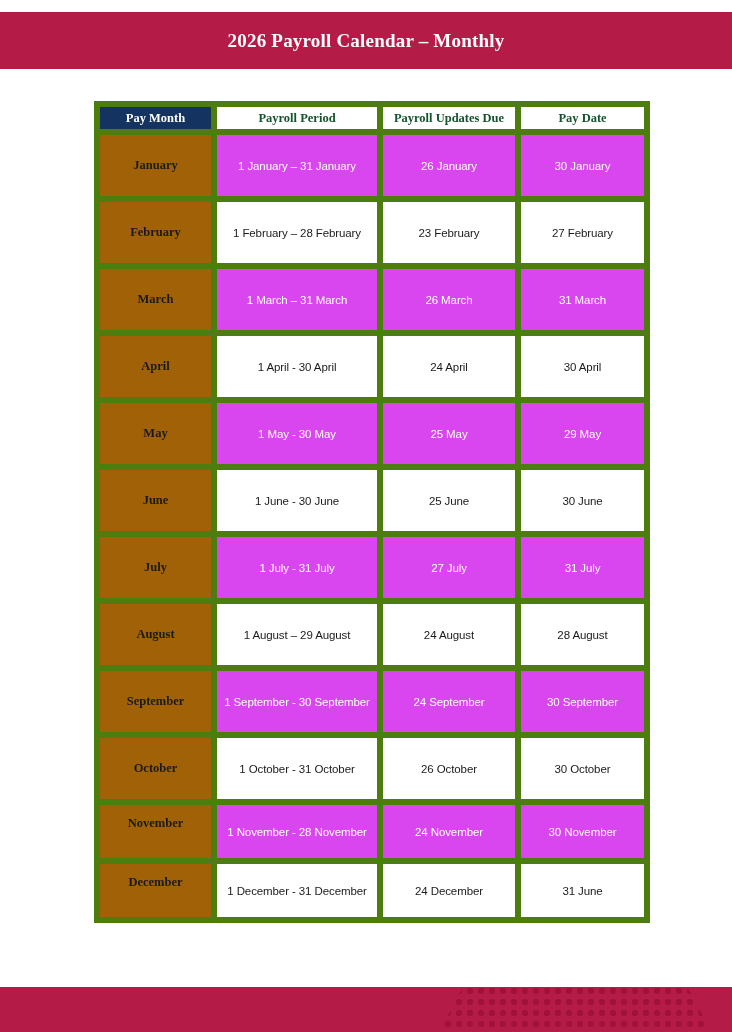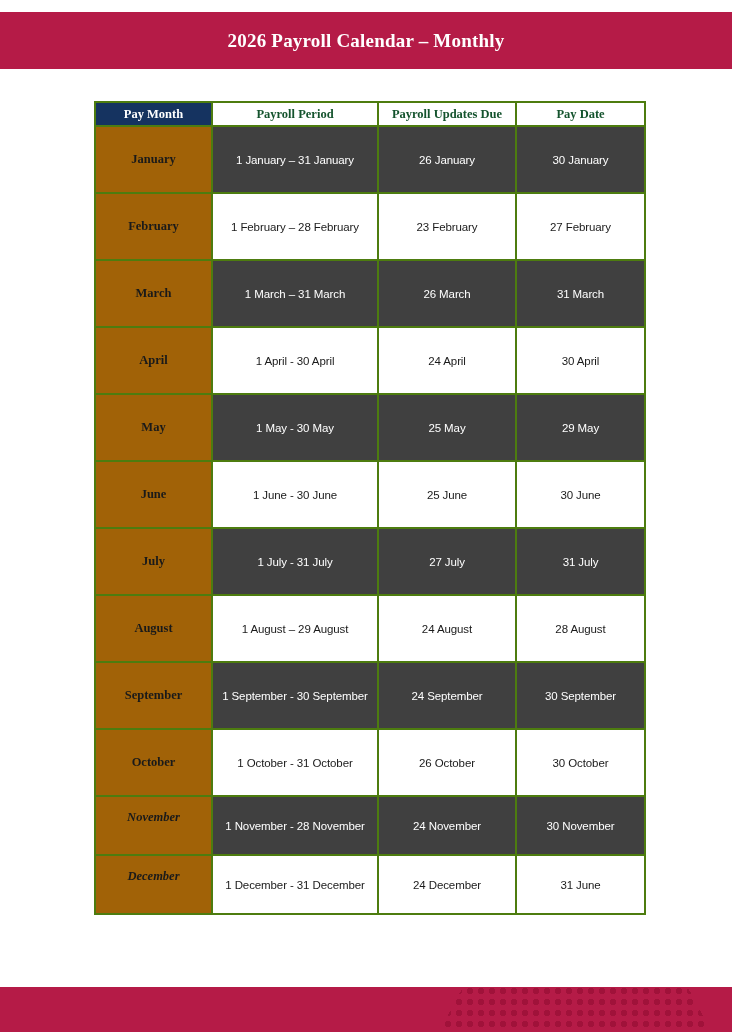--- a/index.html
+++ b/index.html
@@ -43,21 +43,21 @@
     top: 101px;
     width: 550px;
   }
   table.payroll-table {
     border-collapse: collapse;
     width: 550px;
     table-layout: fixed;
   }
   table.payroll-table td,
   table.payroll-table th {
-    border: 2px solid #4d7c0f;
+    border: 6px solid #4d7c0f;
     padding: 0;
     text-align: center;
     vertical-align: middle;
   }
 
   
   col.c-month  { width: 117px; }
   col.c-period { width: 166px; }
   col.c-due    { width: 138px; }
   col.c-pay    { width: 129px; }
@@ -88,31 +88,30 @@
     background: #a16207;
     color: #1a1a1a;
     font-family: "Liberation Serif", serif;
     font-weight: bold;
     font-size: 12.5px;
     white-space: nowrap;
   }
   td.month-cell.align-high {
     vertical-align: middle;
     padding-bottom: 16px;
-    font-style: italic;
   }
 
   td.data-cell {
     font-family: "Liberation Sans", sans-serif;
     font-size: 11.5px;
     white-space: nowrap;
     letter-spacing: -0.1px;
   }
   tr.band-navy td.data-cell {
-    background: #404040;
+    background: #d946ef;
     color: #ffffff;
   }
   tr.band-white td.data-cell {
     background: #ffffff;
     color: #1a1a1a;
   }
 
   
   .footer-bar {
     position: absolute;

